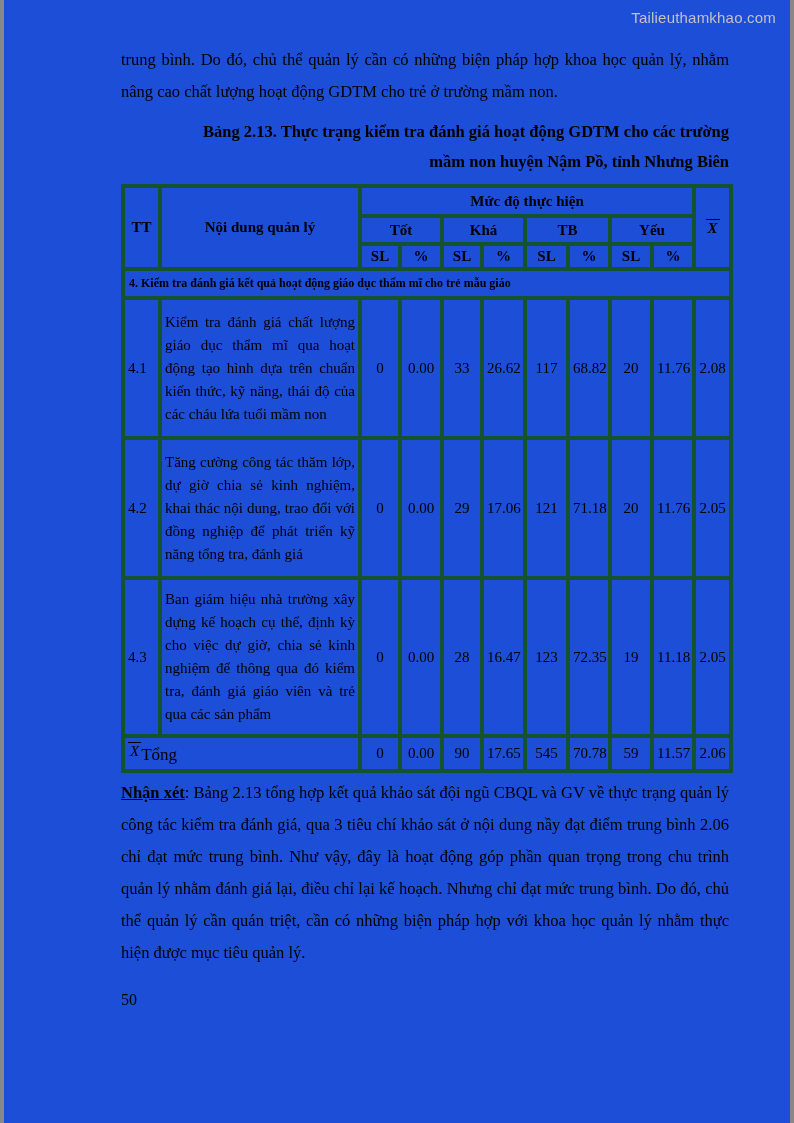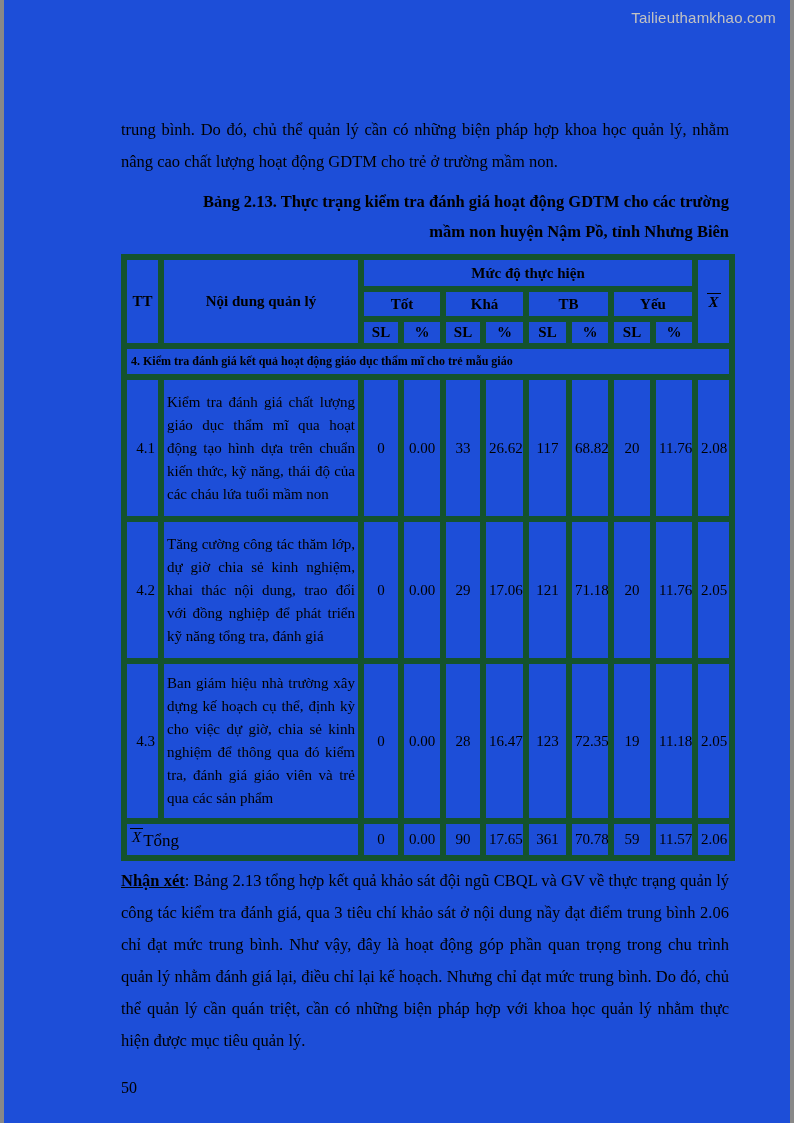--- a/index.html
+++ b/index.html
@@ -11,42 +11,42 @@
   }
   .watermark {
     position:absolute; top:9px; right:14px;
     font-family:"Liberation Sans","DejaVu Sans",sans-serif;
     font-size:15px; color:#c2c2c2; letter-spacing:0.2px;
   }
   .content { margin-left:117px; width:608px; }
   .body-text {
     margin:0; font-size:16.5px; line-height:32px; text-align:justify;
   }
-  .intro { padding-top:114px; }
+  .intro { padding-top:44px; }
   .table-title {
     margin-top:9px; font-weight:bold; font-size:16.5px;
     line-height:30px; text-align:right;
   }
   table.data {
     border-collapse:collapse; table-layout:fixed; width:608px;
     margin-top:7px;
   }
   table.data td {
-    border:6px solid #14532d; padding:0 3px; vertical-align:middle;
+    border:4px solid #14532d; padding:0 3px; vertical-align:middle;
     font-size:15px;
   }
   tr.h1 td { height:26px; }
   tr.h2 td { height:24px; }
   tr.h3 td { height:21px; }
   .hdr { font-weight:bold; text-align:center; font-size:16px; }
   tr.section-row td {
     height:25px; font-weight:bold; font-size:12px; text-align:left;
     padding-left:4px;
   }
-  td.tt-cell { text-align:right; font-size:15.5px;margin-top:48px; }
+  td.tt-cell { text-align:left; font-size:15.5px;margin-top:48px; }
   td.content-cell {
     text-align:justify; font-size:15.5px; line-height:23px;
     padding:2px 6px 2px 6px; vertical-align:middle;
   }
   td.num { text-align:center; font-size:14.5px; }
   tr.r1 td { height:136px; }
   tr.r2 td { height:136px; }
   tr.r3 td { height:154px; }
   tr.total-row td { height:31px; }
   td.total-label { text-align:left; padding-left:4px; font-size:16px; }
@@ -156,21 +156,21 @@
           <td class="num">11.18</td>
           <td class="num">2.05</td>
         </tr>
 
         <tr class="total-row">
           <td class="total-label" colspan="2"><span class="xbar">X</span><sub class="tong">Tổng</sub></td>
           <td class="num">0</td>
           <td class="num">0.00</td>
           <td class="num">90</td>
           <td class="num">17.65</td>
-          <td class="num">361</td>
+          <td class="num">545</td>
           <td class="num">70.78</td>
           <td class="num">59</td>
           <td class="num">11.57</td>
           <td class="num">2.06</td>
         </tr>
       </tbody>
     </table>
 
     <p class="body-text comment"><span class="comment-label">Nhận xét</span><span>: Bảng 2.13 tổng hợp kết quả khảo sát đội ngũ CBQL và GV về thực trạng quản lý công tác kiểm tra đánh giá, qua 3 tiêu chí khảo sát ở nội dung nầy đạt điểm trung bình 2.06 chỉ đạt mức trung bình. Như vậy, đây là hoạt động góp phần quan trọng trong chu trình quản lý nhằm đánh giá lại, điều chỉ lại kế hoạch. Nhưng chỉ đạt mức trung bình. Do đó, chủ thể quản lý cần quán triệt, cần có những biện pháp hợp với khoa học quản lý nhằm thực hiện được mục tiêu quản lý.</span></p>
 

